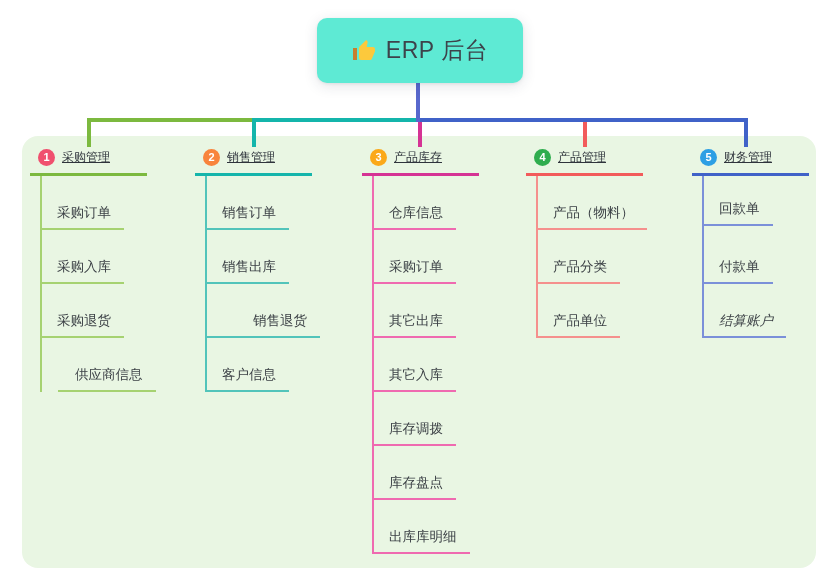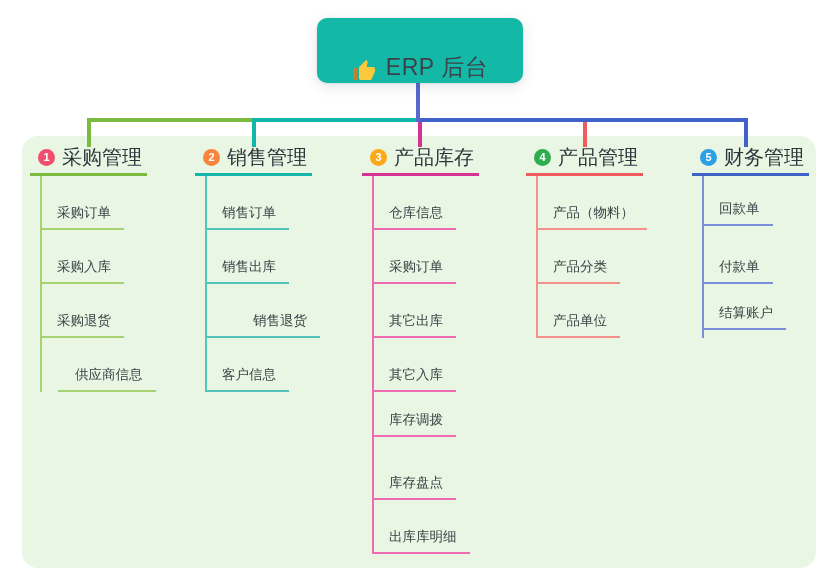--- a/index.html
+++ b/index.html
@@ -5,34 +5,34 @@
   html,body{margin:0;padding:0;background:#ffffff;}
   body{font-family:"Liberation Sans","DejaVu Sans",sans-serif;}
   #canvas{position:relative;width:839px;height:588px;background:#ffffff;overflow:hidden;}
 
   
   #panel{position:absolute;left:22px;top:136px;width:794px;height:432px;
          background:#e9f6e3;border-radius:16px;}
 
   
   #root-card{position:absolute;left:317px;top:18px;width:206px;height:65px;
-             background:#14b8a6;border-radius:10px;
+             background:#5eead4;border-radius:10px;
              box-shadow:0 3px 14px rgba(40,50,70,.13), 0 1px 3px rgba(40,50,70,.08);
-             display:flex;align-items:flex-end;justify-content:center;gap:10px;}
+             display:flex;align-items:center;justify-content:center;gap:10px;}
   #root-card .title{font-size:23px;font-weight:500;color:#3d434b;letter-spacing:.5px;}
   #root-card svg{display:block;}
 
   
   .seg{position:absolute;}
 
   
   .branch-header{position:absolute;height:20px;display:flex;align-items:center;gap:7px;cursor:pointer;}
   .badge{width:17px;height:17px;border-radius:50%;color:#ffffff;font-size:11px;font-weight:bold;
          display:flex;align-items:center;justify-content:center;flex:0 0 auto;}
-  .branch-label{font-size:20px;font-weight:500;color:#2f343c;white-space:nowrap;}
+  .branch-label{font-size:12px;font-weight:500;color:#2f343c;white-space:nowrap;text-decoration:underline;}
   .branch-underline{position:absolute;height:3px;}
 
   
   .child-line{position:absolute;width:2px;}
   .child-node{position:absolute;box-sizing:border-box;height:34px;
               display:flex;align-items:flex-end;padding:0 13px 6px 17px;
               border-bottom:2px solid transparent;
               font-size:13.5px;color:#3c4146;white-space:nowrap;cursor:pointer;}
 </style>
 </head>
@@ -87,21 +87,21 @@
     <div class="branch-header" style="left: 370px; top: 147px;">
       <span class="badge" style="background: rgb(251, 169, 25);">3</span>
       <span class="branch-label">产品库存</span>
     </div>
     <div class="branch-underline" style="left: 362px; top: 173px; width: 117px; height: 3px; background: rgb(213, 51, 148);"></div>
     <div class="child-line" style="left: 372px; top: 176px; height: 378px; background: rgb(239, 106, 176);"></div>
   <div class="child-node" style="left: 372px; top: 196px; border-bottom-color: rgb(239, 106, 176);">仓库信息</div>
         <div class="child-node" style="left: 372px; top: 250px; border-bottom-color: rgb(239, 106, 176);">采购订单</div>
         <div class="child-node" style="left: 372px; top: 304px; border-bottom-color: rgb(239, 106, 176);">其它出库</div>
         <div class="child-node" style="left: 372px; top: 358px; border-bottom-color: rgb(239, 106, 176);">其它入库</div>
-        <div class="child-node" style="left: 372px; top: 403px; border-bottom-color: rgb(239, 106, 176);">库存调拨</div>
+        <div class="child-node" style="left: 372px; top: 412px; border-bottom-color: rgb(239, 106, 176);">库存调拨</div>
         <div class="child-node" style="left: 372px; top: 466px; border-bottom-color: rgb(239, 106, 176);">库存盘点</div>
         <div class="child-node" style="left: 372px; top: 520px; border-bottom-color: rgb(239, 106, 176);">出库库明细</div>
       </div>
 
   <div class="branch">
     <div class="branch-header" style="left: 534px; top: 147px;">
       <span class="badge" style="background: rgb(47, 173, 78);">4</span>
       <span class="branch-label">产品管理</span>
     </div>
     <div class="branch-underline" style="left: 526px; top: 173px; width: 117px; height: 3px; background: rgb(242, 91, 91);"></div>
@@ -113,21 +113,21 @@
 
   <div class="branch">
     <div class="branch-header" style="left: 700px; top: 147px;">
       <span class="badge" style="background: rgb(45, 159, 228);">5</span>
       <span class="branch-label">财务管理</span>
     </div>
     <div class="branch-underline" style="left: 692px; top: 173px; width: 117px; height: 3px; background: rgb(64, 98, 200);"></div>
     <div class="child-line" style="left: 702px; top: 176px; height: 162px; background: rgb(123, 144, 217);"></div>
   <div class="child-node" style="left: 702px; top: 192px; border-bottom-color: rgb(123, 144, 217);">回款单</div>
         <div class="child-node" style="left: 702px; top: 250px; border-bottom-color: rgb(123, 144, 217);">付款单</div>
-        <div class="child-node" style="left: 702px; top: 296px; border-bottom-color: rgb(123, 144, 217);">结算账户</div>
+        <div class="child-node" style="left: 702px; top: 304px; border-bottom-color: rgb(123, 144, 217); font-style: italic;">结算账户</div>
       </div>
 </div>
 
   <div id="root-card">
     <svg width="24" height="24" viewBox="0 0 24 24" aria-hidden="true">
       <path d="M1 21h4V9H1z" fill="#c77f2e"></path>
       <path d="M23 10c0-1.1-.9-2-2-2h-6.31l.95-4.57.03-.32c0-.41-.17-.79-.44-1.06L14.17 1 7.59 7.59C7.22 7.95 7 8.45 7 9v10c0 1.1.9 2 2 2h9c.83 0 1.54-.5 1.84-1.22l3.02-7.05c.09-.23.14-.47.14-.73v-2z" fill="#fcc93c"></path>
     </svg>
     <span class="title">ERP 后台</span>
   </div>

